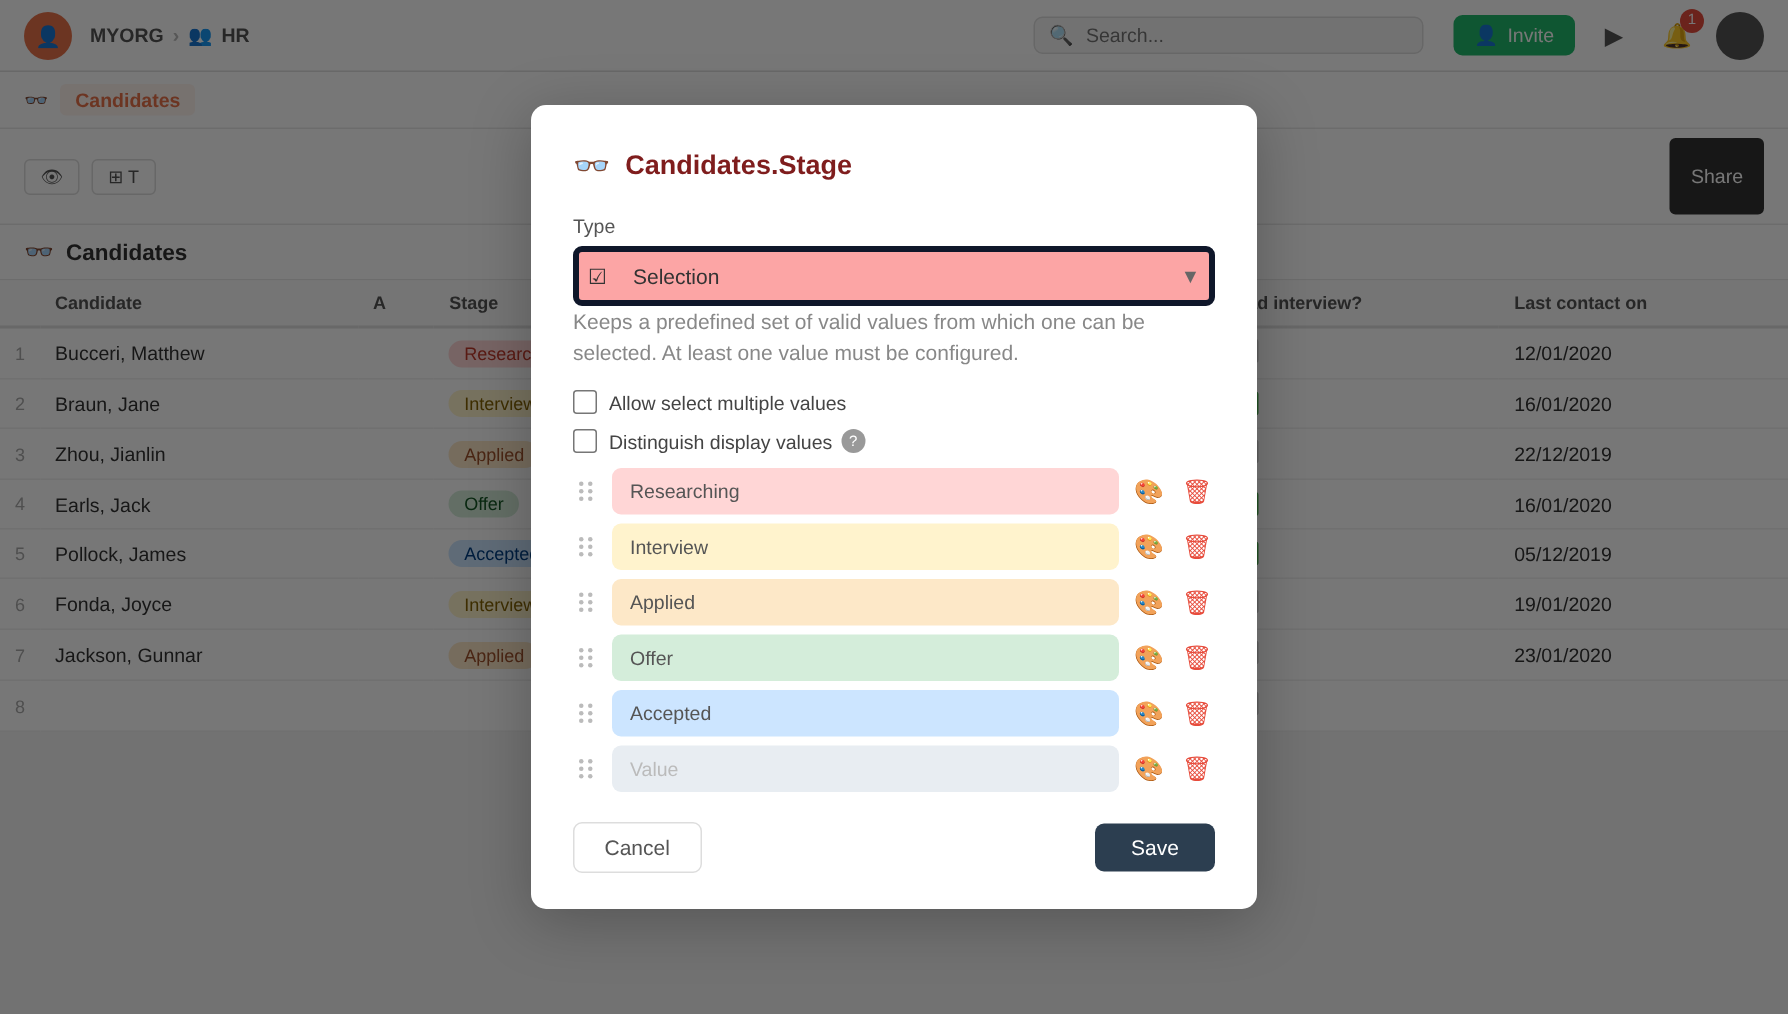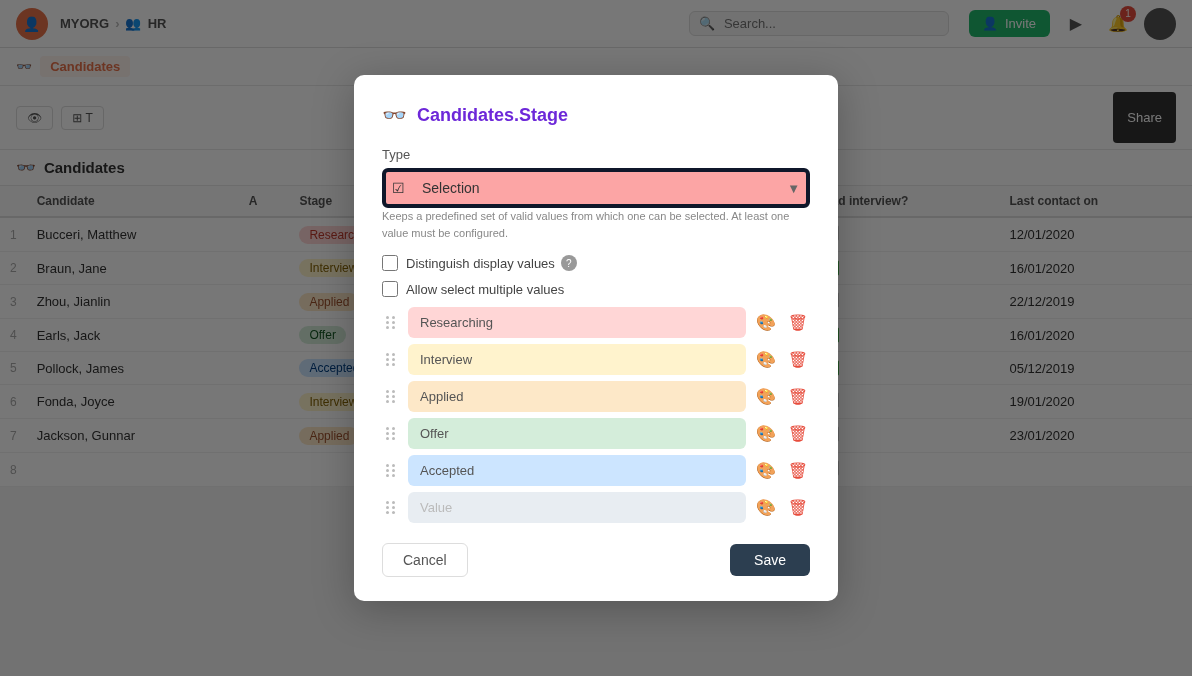--- a/index.html
+++ b/index.html
@@ -51,30 +51,30 @@
     .check-box { width: 16px; height: 16px; border: 1px solid #ccc; border-radius: 2px; display: inline-flex; align-items: center; justify-content: center; }
     .check-box.checked { background: #4caf50; border-color: #4caf50; color: white; font-size: 11px; }
     .doc-icon { color: #888; }
 
     
     .modal-overlay { position: absolute; top: 0; left: 0; width: 1192px; height: 676px; background: rgba(0,0,0,0.45); display: flex; align-items: center; justify-content: center; z-index: 100; }
 
     .modal { background: #fff; border-radius: 10px; width: 484px; max-height: 660px; overflow-y: auto; padding: 28px 28px 24px; box-shadow: 0 8px 40px rgba(0,0,0,0.25); }
     .modal-title { display: flex; align-items: center; gap: 10px; margin-bottom: 20px; }
     .modal-title-icon { color: #e8724a; font-size: 20px; }
-    .modal-title-text { font-size: 18px; font-weight: 600; color: #6d28d9; }
+    .modal-title-text { font-size: 18px; font-weight: 600; color: #7f1d1d; }
 
     .field-group { }
     .field-label { font-size: 13px; font-weight: 500; color: #555; margin-bottom: 6px; }
     .select-wrapper { position: relative; }
     .select-wrapper select { width: 100%; padding: 8px 34px 8px 36px; border: 4px solid #0f172a; border-radius: 6px; font-size: 14px; appearance: none; background: #fca5a5; color: #333; cursor: pointer; outline: none; }
     .select-icon { position: absolute; left: 10px; top: 50%; transform: translateY(-50%); color: #333; font-size: 14px; }
     .select-arrow { position: absolute; right: 10px; top: 50%; transform: translateY(-50%); color: #666; pointer-events: none; }
 
-    .info-text { font-size: 11px; color: #888; line-height: 1.5; margin-bottom: 14px; }
+    .info-text { font-size: 14px; color: #888; line-height: 1.5; margin-bottom: 14px; }
 
     .checkbox-row { display: flex; align-items: center; gap: 8px; margin-bottom: 10px; }
     .checkbox-row input[type="checkbox"] { width: 16px; height: 16px; cursor: pointer; }
     .checkbox-row label { font-size: 13px; color: #444; cursor: pointer; display: flex; align-items: center; gap: 6px; }
     .help-icon { width: 16px; height: 16px; background: #999; color: white; border-radius: 50%; font-size: 10px; display: inline-flex; align-items: center; justify-content: center; cursor: help; }
 
     
     .values-list { margin-top: 10px; display: flex; flex-direction: column; gap: 6px; }
     .value-row { display: flex; align-items: center; gap: 8px; }
     .drag-handle { color: #bbb; font-size: 14px; cursor: grab; padding: 4px; display: flex; flex-direction: column; gap: 2px; }
@@ -281,32 +281,32 @@
           <option>Date</option>
           <option>Checkbox</option>
         </select>
         <span class="select-arrow">▼</span>
       </div>
     </div>
 
     <p class="info-text">Keeps a predefined set of valid values from which one can be selected. At least one value must be configured.</p>
 
     <div class="checkbox-row">
+      <input type="checkbox" id="allowMultiple" style="">
+      <label for="allowMultiple">Allow select multiple values</label>
+    </div>
+
+    <div class="checkbox-row">
       <input type="checkbox" id="distinguish" style="">
       <label for="distinguish">
         <span>Distinguish display values</span>
         <span class="help-icon">?</span>
       </label>
     </div>
 
-    <div class="checkbox-row">
-      <input type="checkbox" id="allowMultiple" style="">
-      <label for="allowMultiple">Allow select multiple values</label>
-    </div>
-
     <div class="values-list" id="values-list">
         <div class="value-row">
     <div class="drag-handle">
       <div class="drag-dots">
         <div class="drag-dot"></div>
               <div class="drag-dot"></div>
         <div class="drag-dot"></div>
               <div class="drag-dot"></div>
         <div class="drag-dot"></div>
               <div class="drag-dot"></div>

